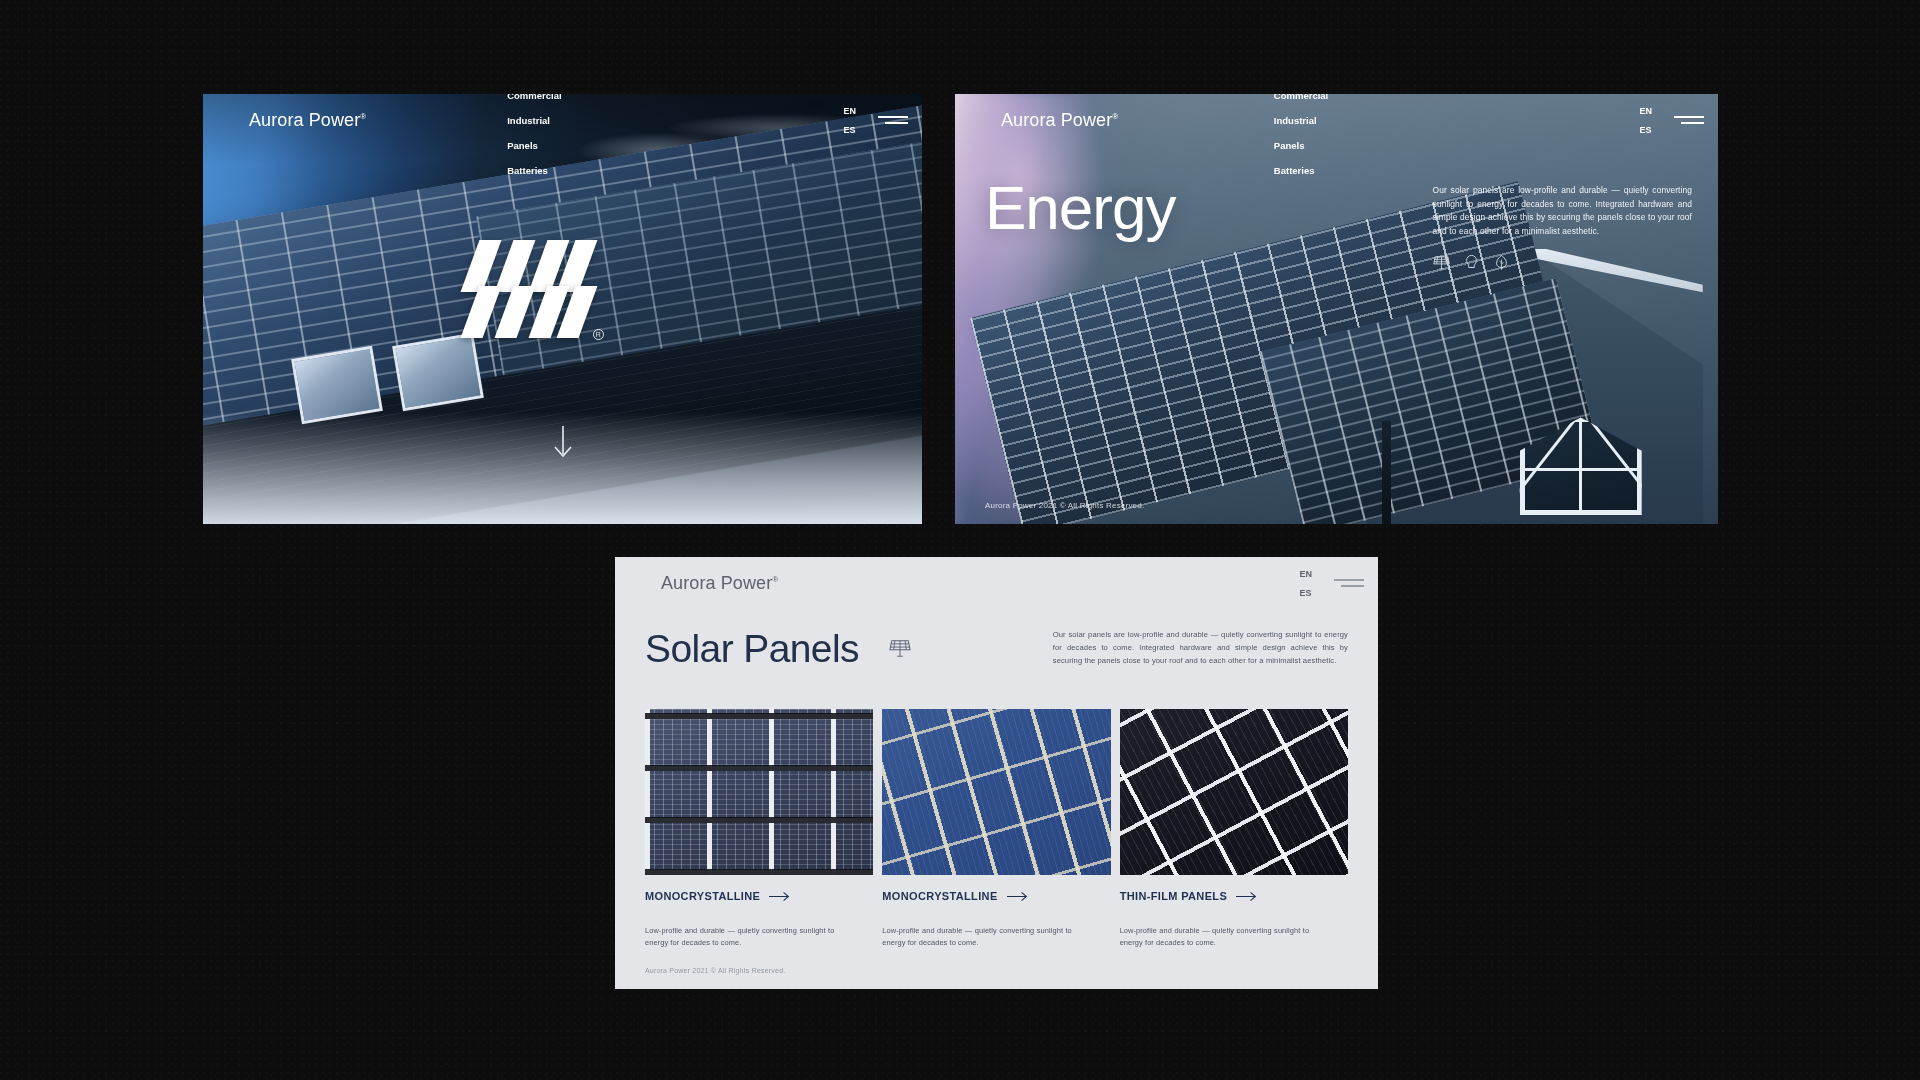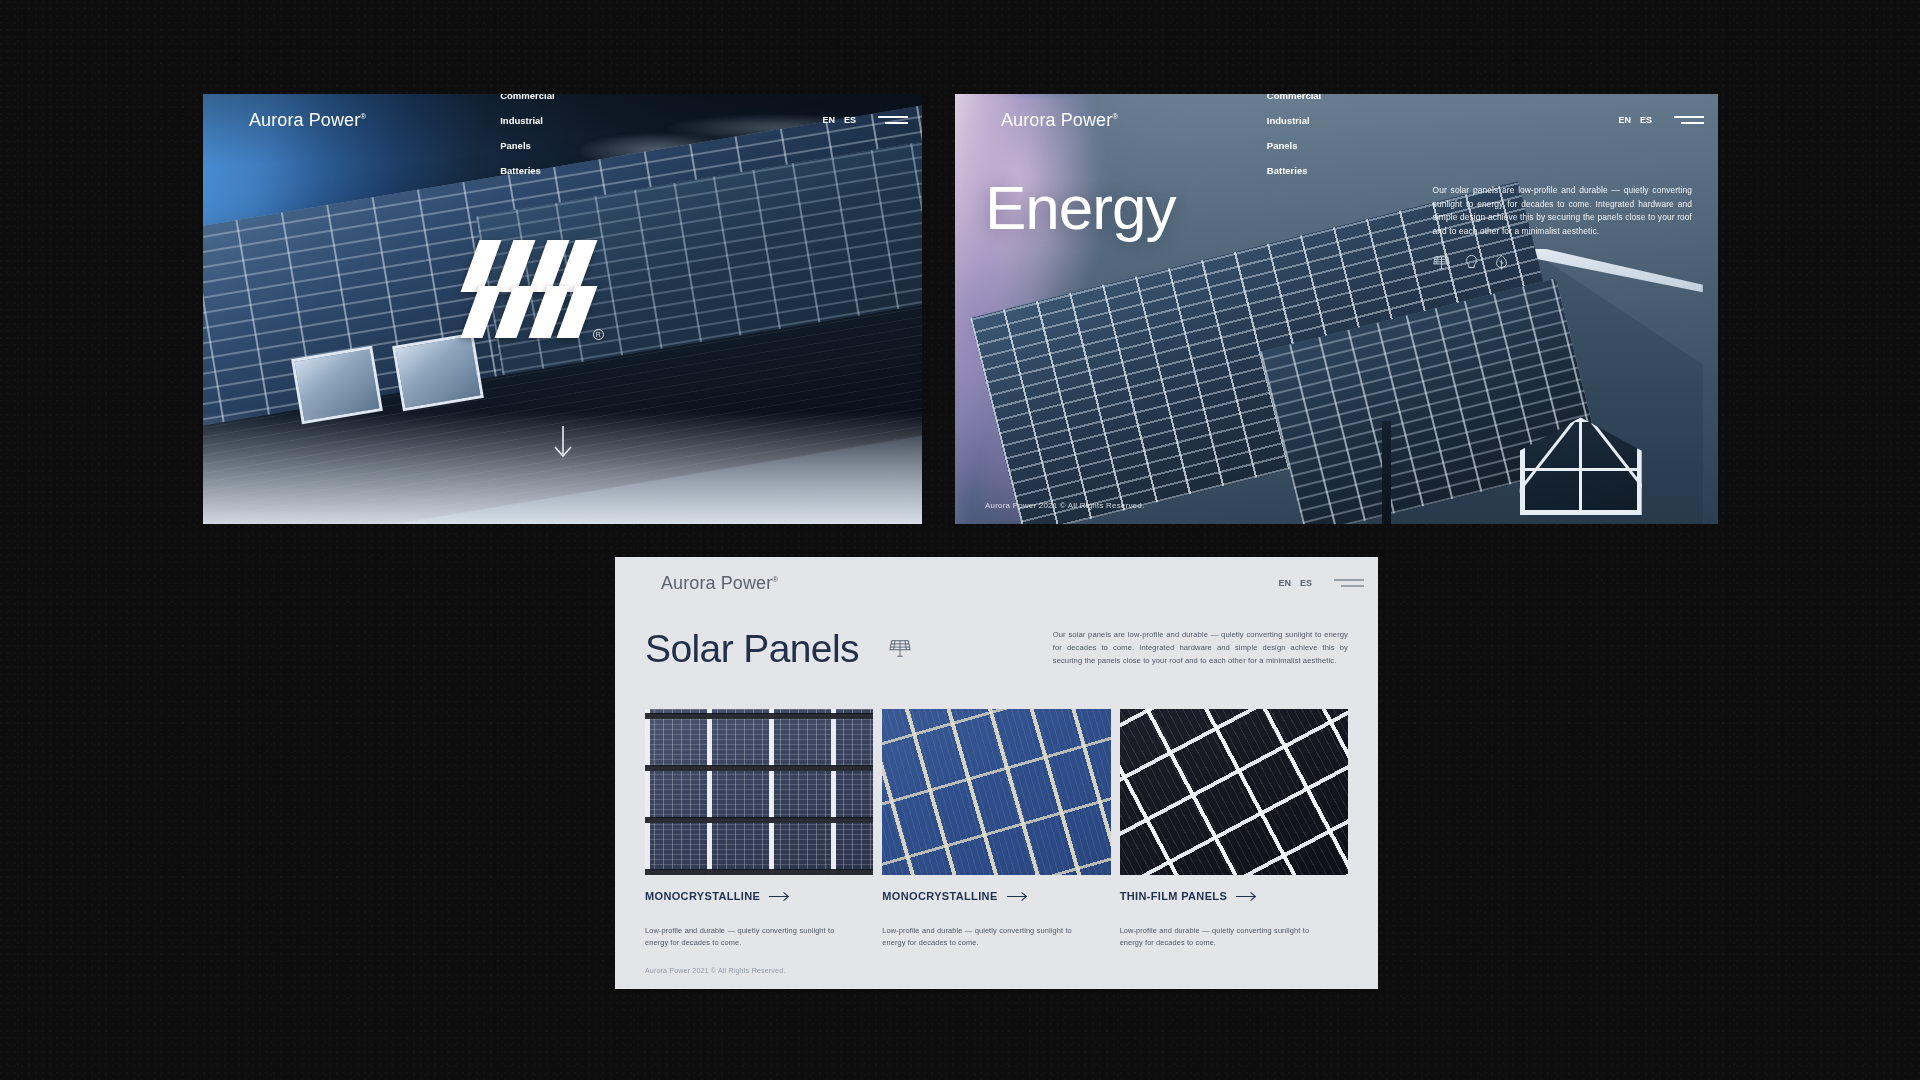--- a/index.html
+++ b/index.html
@@ -179,21 +179,21 @@
 
   
   .topbar {
     position:absolute; left:16px; top:0; width:100%; height:52px;
     display:flex; align-items:center; padding:0 30px; z-index:5;
   }
   .brand { font-size:18px; letter-spacing:.1px; white-space:nowrap; position:relative; }
   .brand .tm { font-size:8px; vertical-align:super; }
   .nav { display:flex; gap:14px; margin-left:auto; margin-right:auto;flex-direction:column; }
   .nav a { font-size:9.5px; font-weight:bold; text-decoration:none; white-space:nowrap; }
-  .langs { display:flex; gap:9px; margin-left:auto; }
+  .langs { display:flex; gap:9px; margin-left:auto;flex-direction:column; }
   .langs span { font-size:9px; font-weight:bold; }
   .burger { width:30px; margin-left:22px; display:flex; flex-direction:column; gap:4px; }
   .burger i { display:block; height:1.6px; width:100%; }
   .burger i:last-child { width:78%; align-self:flex-end; }
 
   .light .brand, .light .nav a, .light .langs span { color:#ffffff; }
   .light .burger i { background:#ffffff; }
   .dark  .brand { color:#5d636d; }
   .dark  .nav a, .dark .langs span { color:#5d636d; }
   .dark  .burger i { background:#9aa0a8; }

